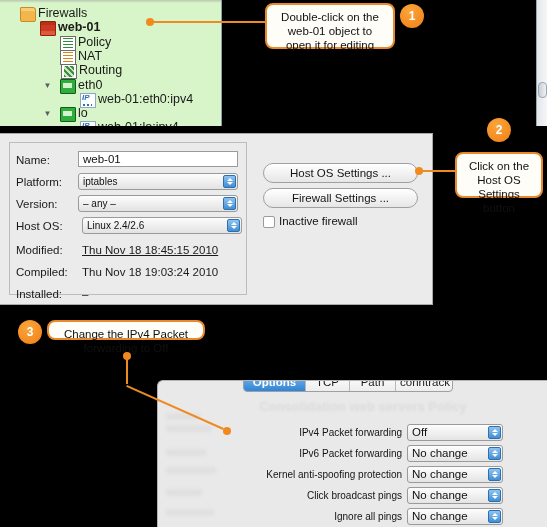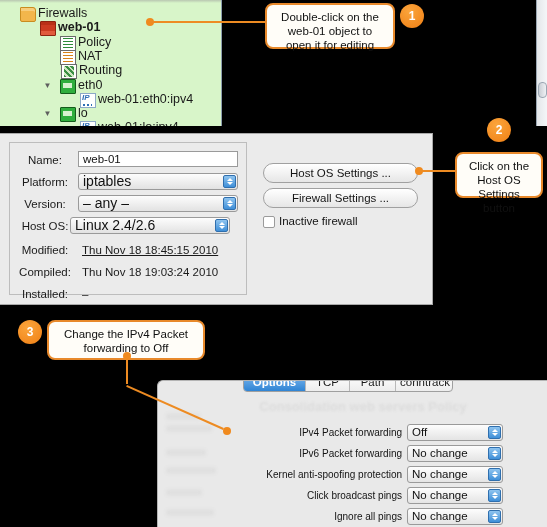--- a/index.html
+++ b/index.html
@@ -68,31 +68,31 @@
   
   #form-panel{
     left:0;top:133px;width:433px;height:172px;
     background:#ebebeb;border:1px solid #a9a9a9;border-left:none;
     box-sizing:border-box;
   }
   #form-inner{
     left:9px;top:8px;width:238px;height:153px;
     background:#ebebeb;border:1px solid #bdbdbd;box-sizing:border-box;
   }
-  .flabel{position:absolute;right:0;font-size:11.5px;color:#1a1a1a;line-height:18px;text-align:center;}
+  .flabel{position:absolute;right:0;font-size:11.5px;color:#1a1a1a;line-height:18px;text-align:left;}
   .fval{position:absolute;font-size:11.5px;color:#1a1a1a;line-height:18px;}
   .ftext{
     position:absolute;height:16px;background:#fff;border:1px solid #9a9a9a;
     box-sizing:border-box;font-size:11.5px;line-height:14px;padding-left:4px;color:#111;
   }
   .fsel{
     position:absolute;height:17px;box-sizing:border-box;
     background:linear-gradient(#fdfdfd,#e2e2e2);
     border:1px solid #9a9a9a;border-radius:3px;
-    font-size:14px;line-height:15px;padding-left:4px;color:#111;
+    font-size:10px;line-height:15px;padding-left:4px;color:#111;
   }
   .fsel .stepper{
     position:absolute;right:1px;top:1px;width:13px;height:13px;border-radius:2px;
     background:linear-gradient(#8fc4ef,#3f8fd8);border:1px solid #2f6fae;box-sizing:border-box;
   }
   .fsel .stepper::before,.fsel .stepper::after{
     content:"";position:absolute;left:3px;border-left:3px solid transparent;border-right:3px solid transparent;
   }
   .fsel .stepper::before{top:2px;border-bottom:3px solid #fff;}
   .fsel .stepper::after{bottom:2px;border-top:3px solid #fff;}
@@ -239,21 +239,21 @@
 
 <div id="form-panel" class="abs">
   <div id="form-inner" class="abs">
       <div class="flabel" style="right: 172px; left: 6px; top: 8px;">Name:</div>
       <div class="ftext" style="left: 68px; top: 8px; width: 160px;">web-01</div>
       <div class="flabel" style="right: 172px; left: 6px; top: 30px;">Platform:</div>
       <div class="fsel" style="left: 68px; top: 30px; width: 160px;">iptables<span class="stepper"></span></div>
       <div class="flabel" style="right: 172px; left: 6px; top: 52px;">Version:</div>
       <div class="fsel" style="left: 68px; top: 52px; width: 160px;">– any –<span class="stepper"></span></div>
       <div class="flabel" style="right: 172px; left: 6px; top: 74px;">Host OS:</div>
-      <div class="fsel" style="left: 60px; top: 74px; width: 160px;">Linux 2.4/2.6<span class="stepper"></span></div>
+      <div class="fsel" style="left: 72px; top: 74px; width: 160px;">Linux 2.4/2.6<span class="stepper"></span></div>
       <div class="flabel" style="right: 172px; left: 6px; top: 98px;">Modified:</div>
       <div class="fval" style="left: 72px; top: 98px; text-decoration: underline;">Thu Nov 18 18:45:15 2010</div>
       <div class="flabel" style="right: 172px; left: 6px; top: 120px;">Compiled:</div>
       <div class="fval" style="left: 72px; top: 120px;">Thu Nov 18 19:03:24 2010</div>
       <div class="flabel" style="right: 172px; left: 6px; top: 142px;">Installed:</div>
       <div class="fval" style="left: 72px; top: 142px;">–</div>
     </div>
 
   <div class="capsule-btn" style="left:263px;top:54px;width:155px;">Firewall Settings ...</div>
   <div class="capsule-btn" style="left:263px;top:29px;width:155px;">Host OS Settings ...</div>
@@ -297,18 +297,18 @@
 <div class="dot" style="left:146px;top:18px;"></div>
 <div class="conn conn-h" style="left:150px;top:21px;width:116px;"></div>
 <div class="callout" style="left:265px;top:3px;width:130px;height:46px;">Double-click on the web-01 object to open it for editing</div>
 <div class="badge" style="left:400px;top:4px;">1</div>
 
 <div class="dot" style="left:415px;top:167px;"></div>
 <div class="conn conn-h" style="left:419px;top:170px;width:38px;"></div>
 <div class="callout" style="left:455px;top:152px;width:88px;height:46px;">Click on the Host OS Settings button</div>
 <div class="badge" style="left:487px;top:118px;">2</div>
 
-<div class="callout" style="left:47px;top:320px;width:158px;height:40px;">Change the IPv4 Packet forwarding to Off</div>
+<div class="callout" style="left:47px;top:320px;width:158px;height:20px;">Change the IPv4 Packet forwarding to Off</div>
 <div class="badge" style="left:18px;top:320px;">3</div>
 <div class="conn conn-v" style="left:126px;top:356px;height:28px;"></div>
 <div class="dot" style="left:123px;top:352px;"></div>
 <div class="diag" style="left:127px;top:385px;width:106px;transform:rotate(24deg);"></div>
 <div class="dot" style="left:223px;top:427px;"></div>
 
 </body></html>

